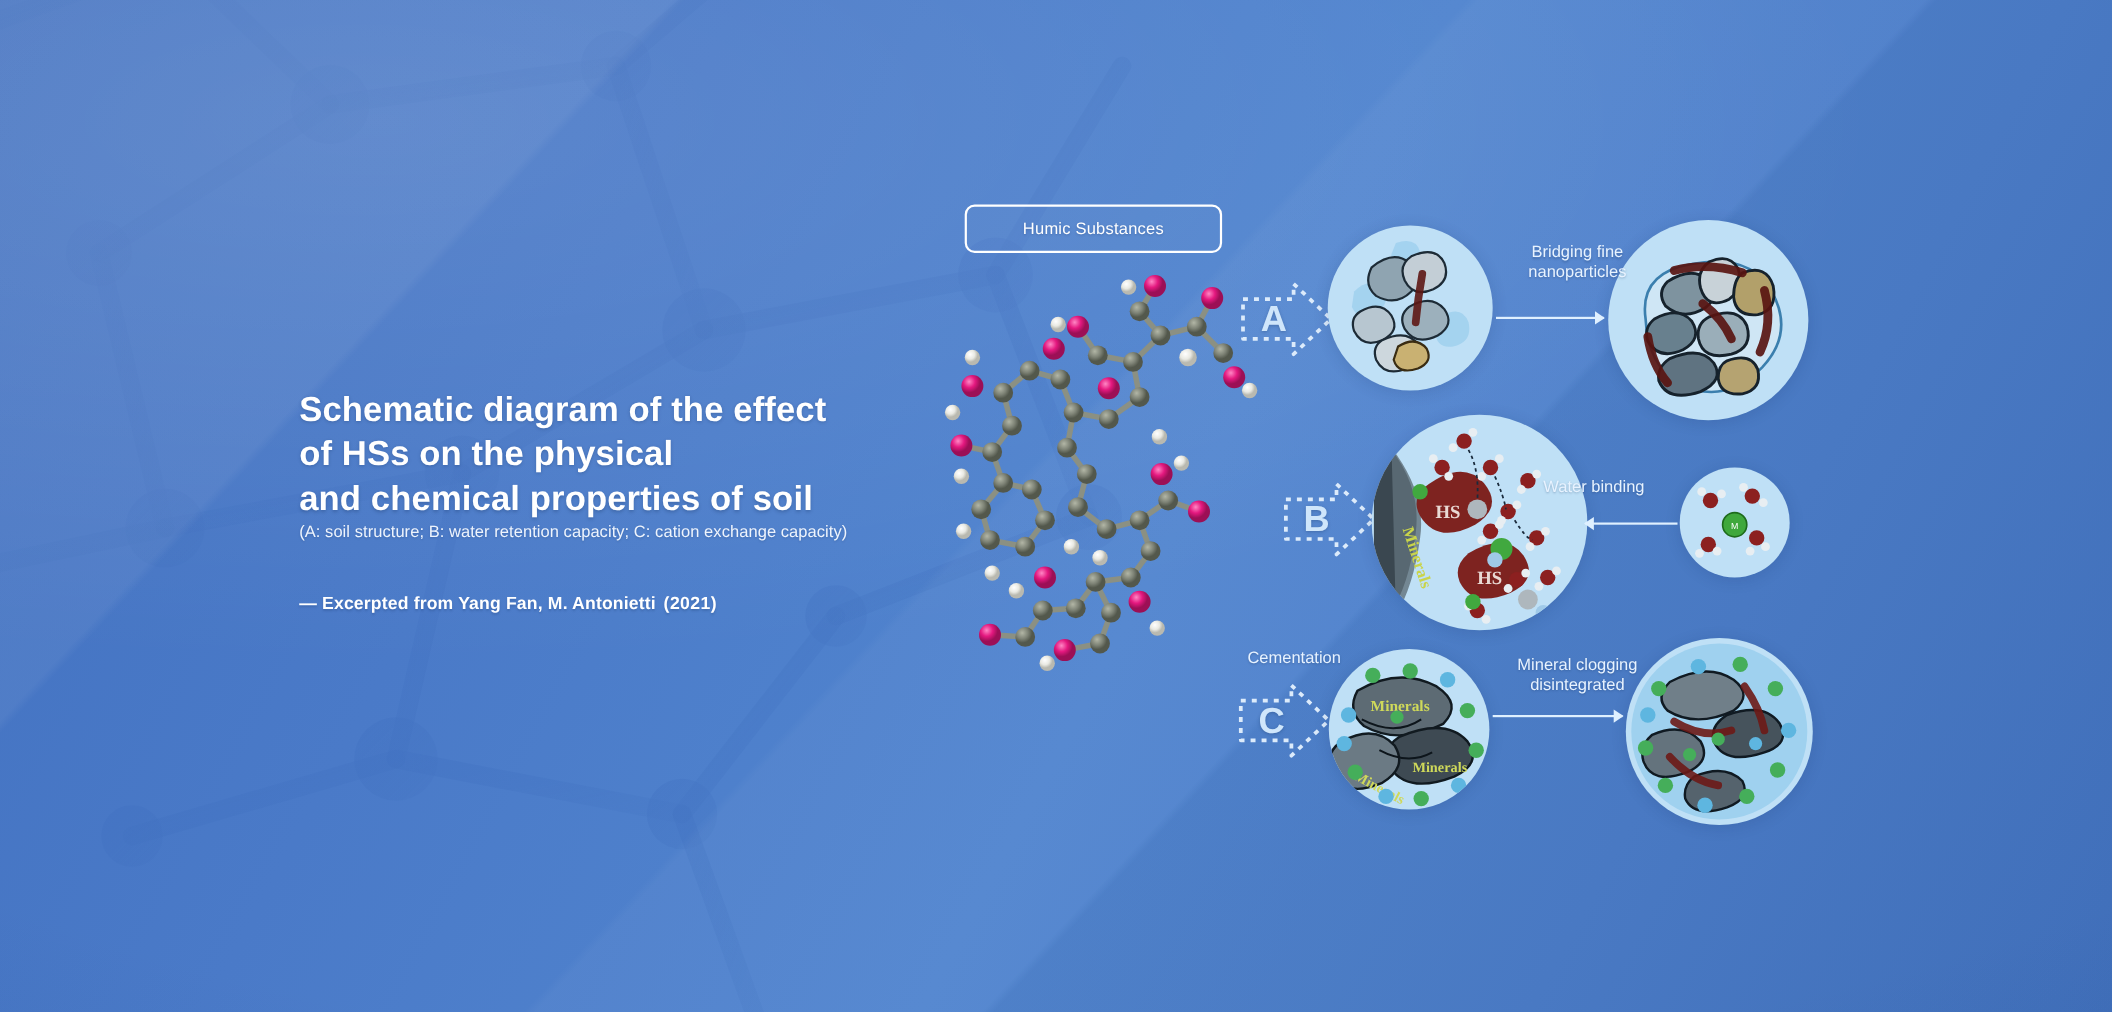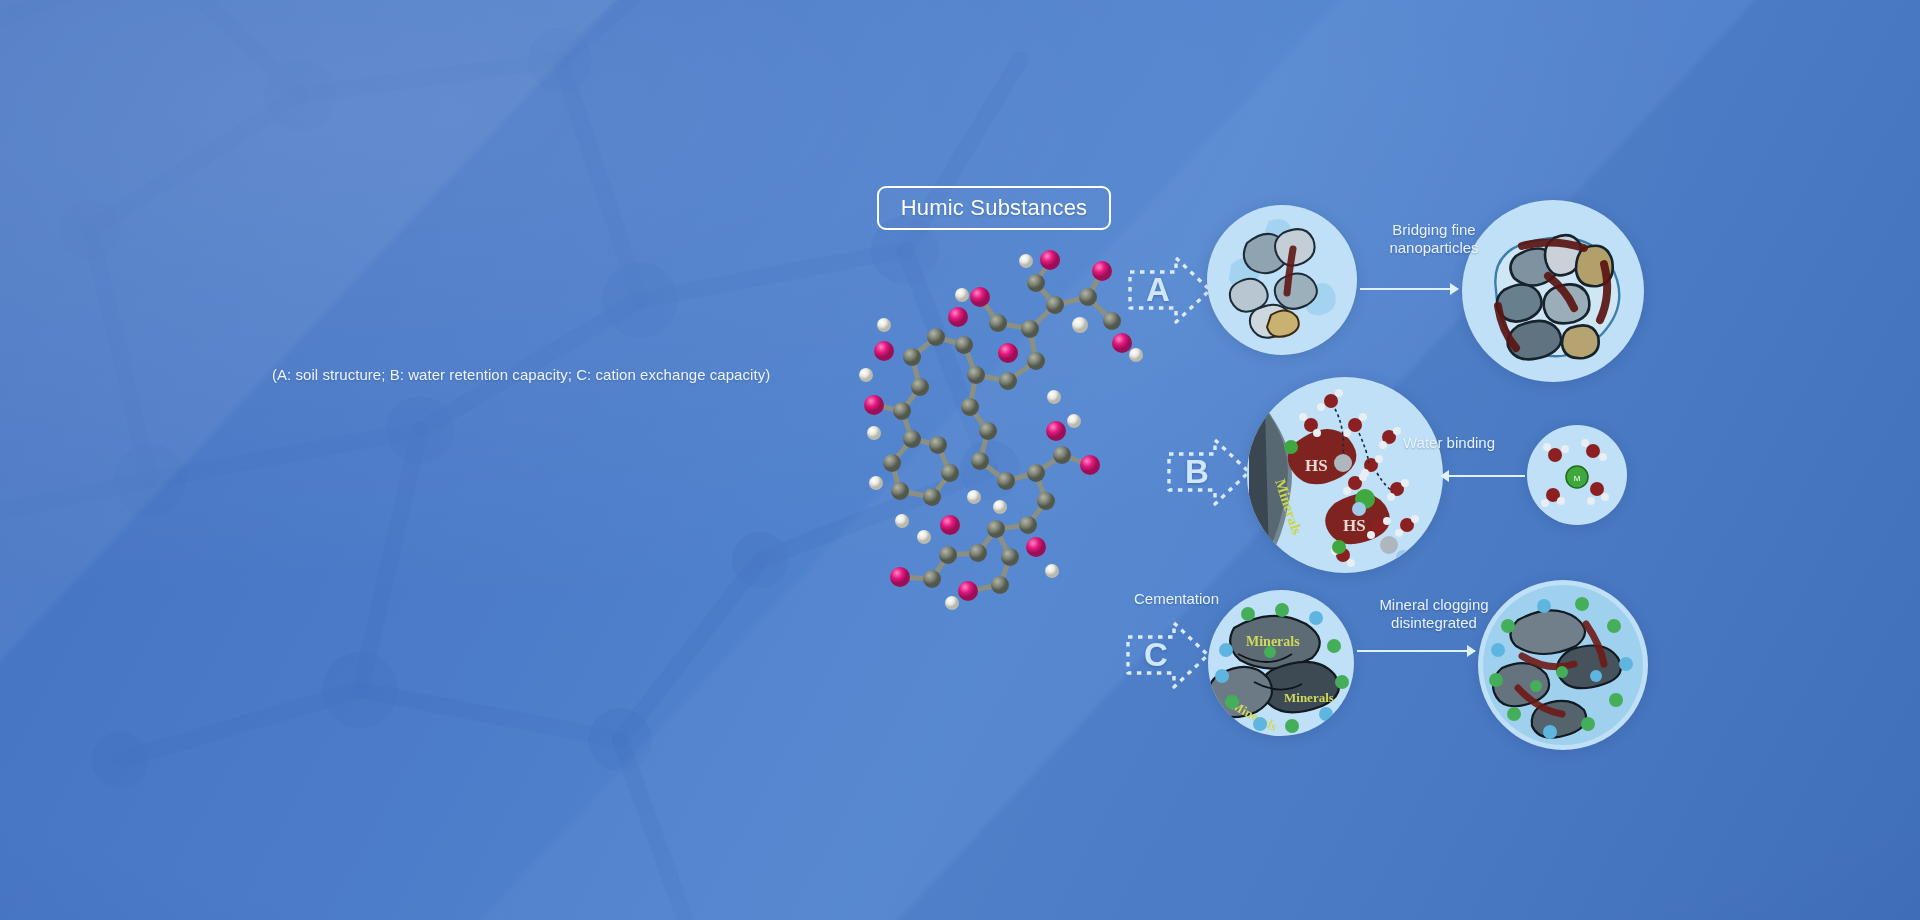--- a/index.html
+++ b/index.html
@@ -39,21 +39,21 @@
     color: #ffffff;
   }
   .headline {
     font-size: 31.5px;
     font-weight: 700;
     line-height: 1.285;
     letter-spacing: .1px;
     text-shadow: 0 1px 3px rgba(20,45,90,.28);
   }
   .sub-note {
-    margin-top: 14px;
+    margin-top: 2px;
     font-size: 15px;
     font-weight: 400;
     color: #eef4fd;
     letter-spacing: .05px;
     text-shadow: 0 1px 2px rgba(20,45,90,.22);
   }
   .attribution {
     margin-top: 49px;
     font-size: 16px;
     font-weight: 700;
@@ -67,21 +67,21 @@
   .figure { position:absolute; left:0; top:0; width:1920px; height:920px; }
 
   .hs-badge {
     position: absolute;
     left: 877px; top: 186px;
     width: 234px; height: 44px;
     border: 2px solid #ffffff;
     border-radius: 9px;
     display: flex; align-items: center; justify-content: center;
     color: #ffffff;
-    font-size: 22px;
+    font-size: 15px;
     letter-spacing: .2px;
     background: rgba(255,255,255,.02);
     text-shadow: 0 1px 2px rgba(20,45,90,.25);
   }
 
   
   .step-arrow {
     position: absolute;
     width: 92px; height: 80px;
     color: #cfe3f8;
@@ -204,21 +204,29 @@
       <circle cx="620" cy="740" r="32"></circle>
       <circle cx="760" cy="560" r="28"></circle>
       <circle cx="990" cy="470" r="30"></circle>
       <circle cx="120" cy="760" r="28"></circle>
     </g>
   </svg>
   <div class="sheen"></div>
   <div class="vignette"></div>
 
   <div class="text-block">
+    <div class="headline">
+      <div>Schematic diagram of the effect</div>
+      <div>of HSs on the physical</div>
+      <div>and chemical properties of soil</div>
+    </div>
     <div class="sub-note">(A: soil structure; B: water retention capacity; C: cation exchange capacity)</div>
+    <div class="attribution">
+      <span>— Excerpted from Yang Fan, M. Antonietti</span><span class="year">(2021)</span>
+    </div>
   </div>
 
   <div class="figure">
 
     <div class="hs-badge">
       <span>Humic Substances</span>
     </div>
 
     <div class="molecule">
       <svg width="360" height="400" viewBox="0 0 360 400">

